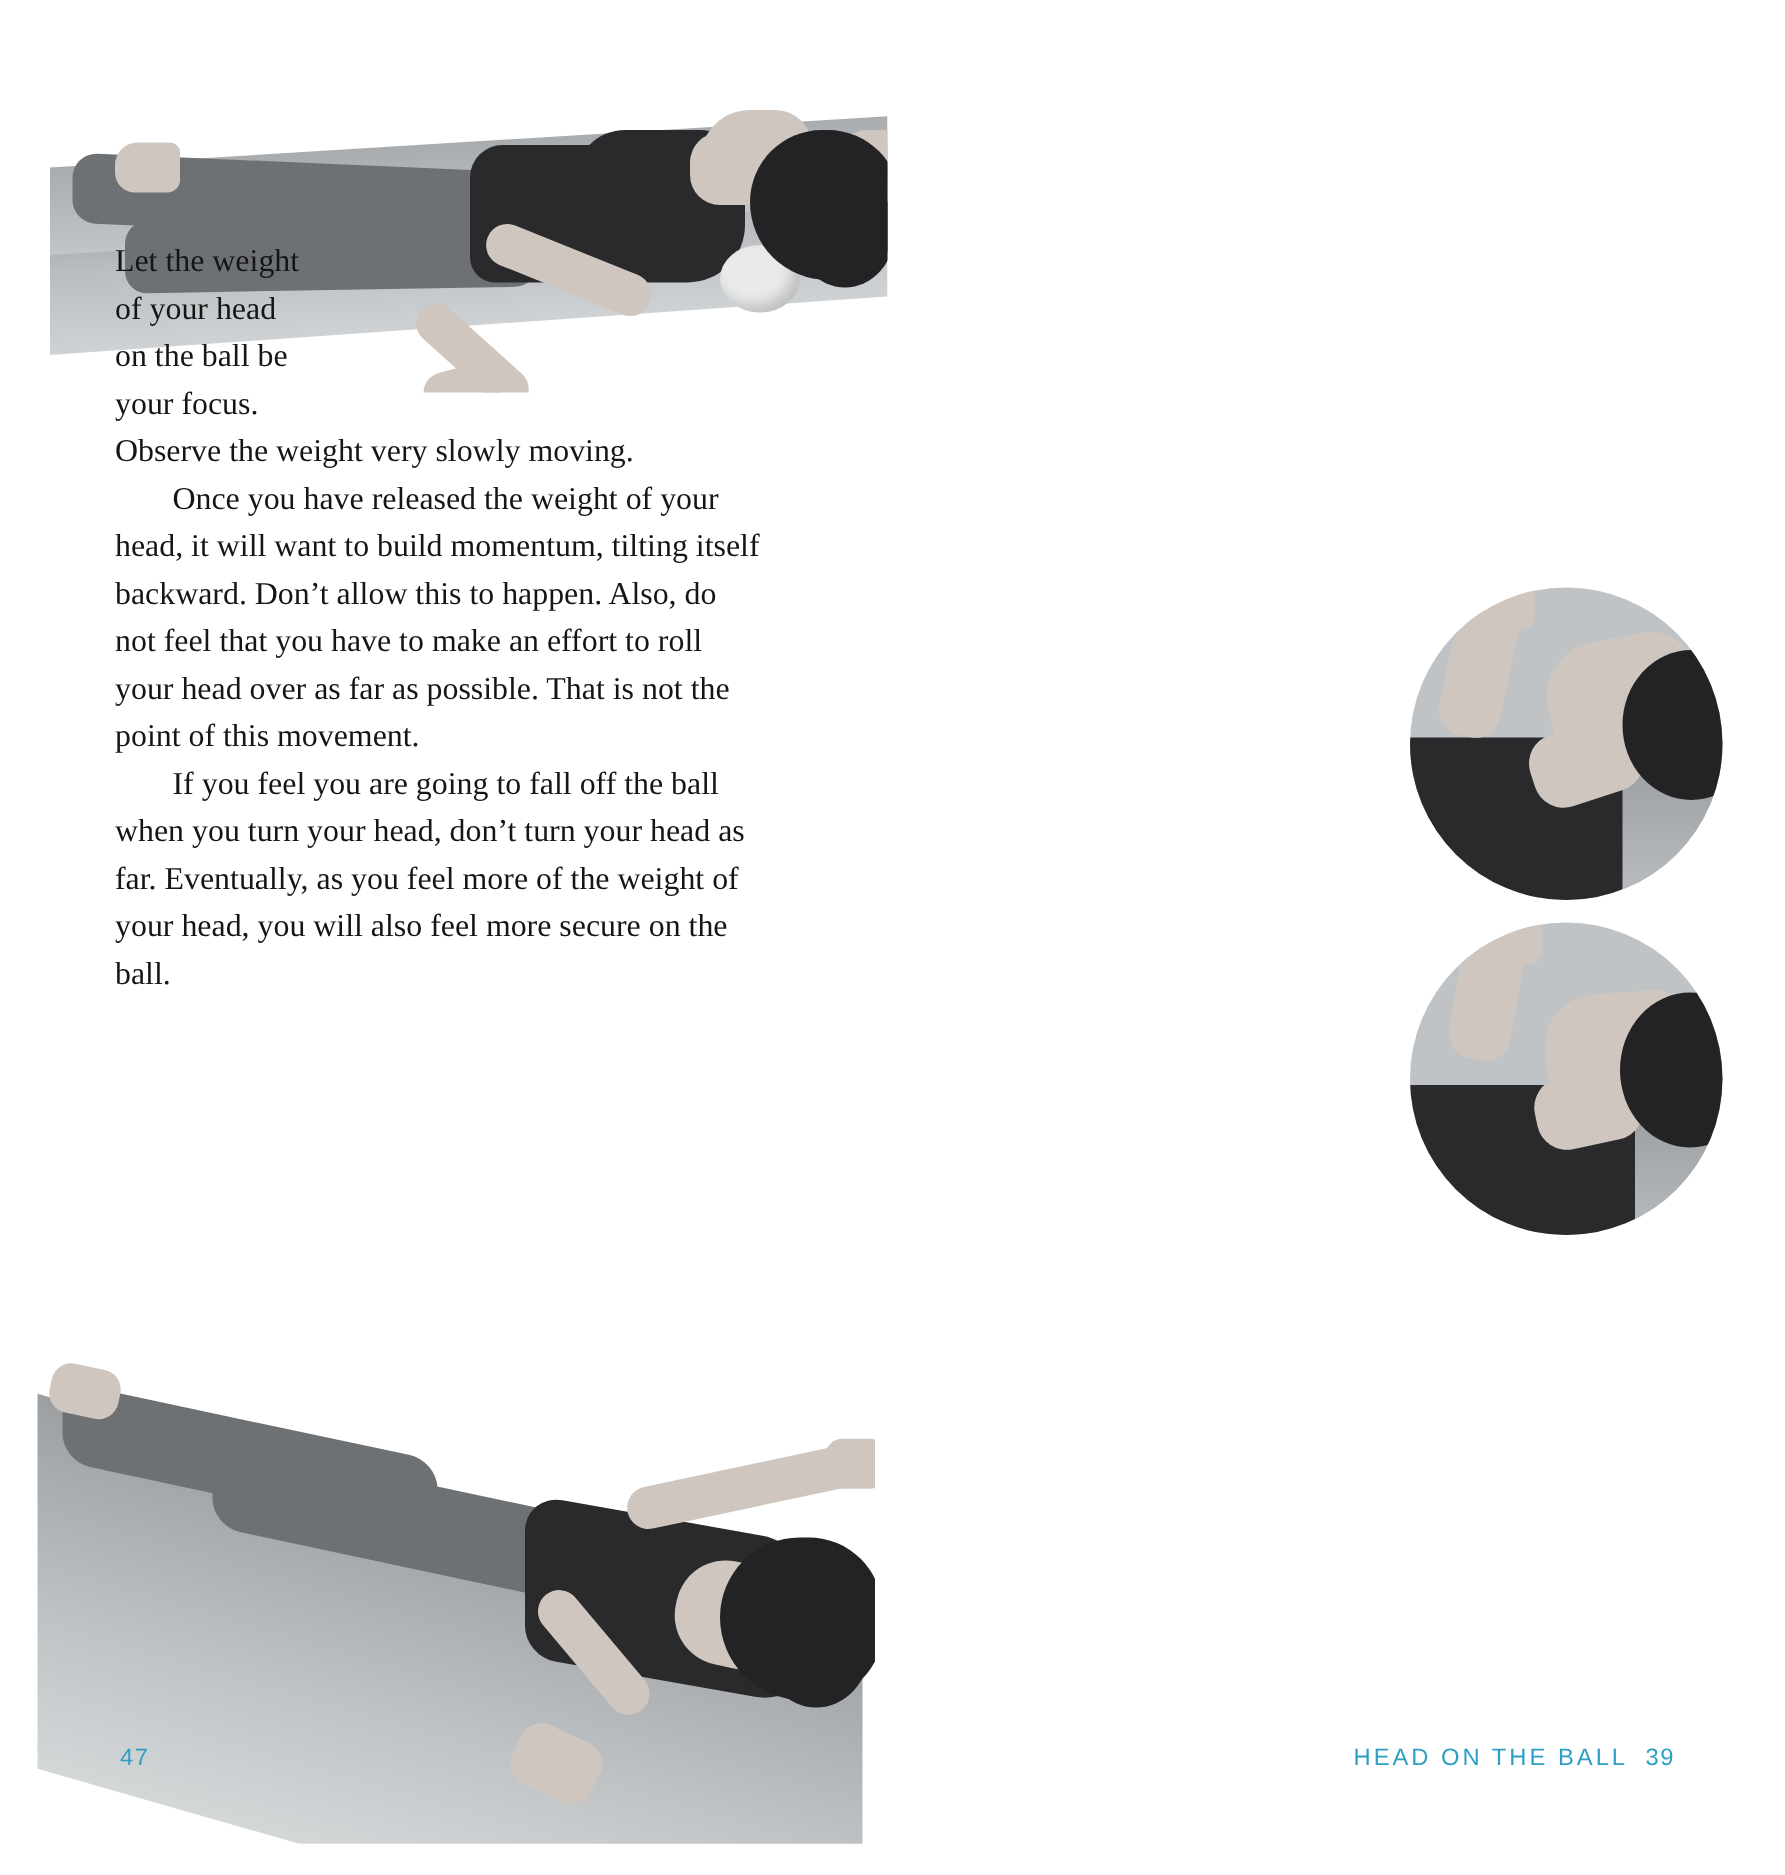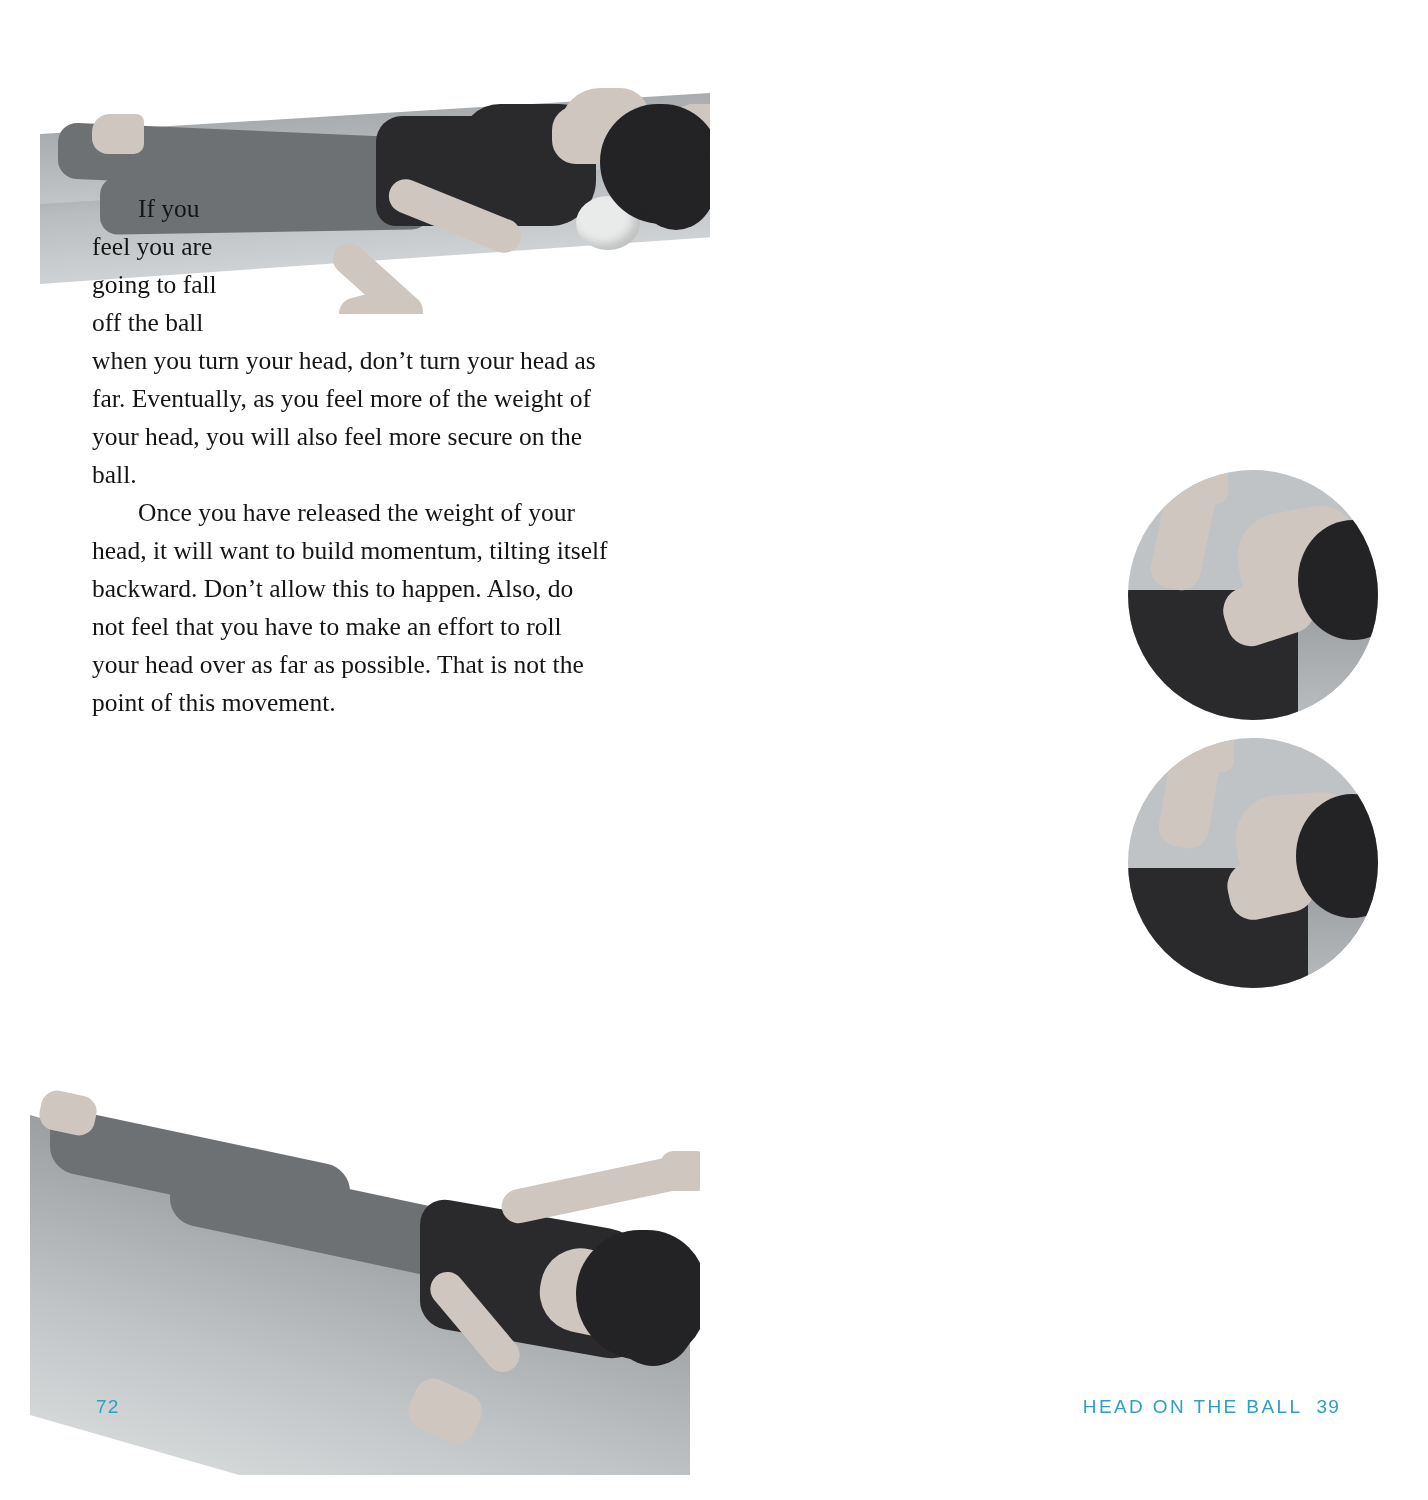--- a/index.html
+++ b/index.html
@@ -160,22 +160,23 @@
 
         <div class="ball" style="left:536px; top:152px; width:64px; height:54px;"></div>
 
         <div class="hair" style="left:560px; top:60px; width:120px; height:120px; border-radius:50% 50% 46% 54%;"></div>
         <div class="hair" style="left:596px; top:96px; width:80px; height:90px;"></div>
       </div>
     </div>
 
     <div class="left-col-text body-text">
       <div class="wrap-shape"></div>
+      <p class="noindent">Let the weight of your head on the ball be your focus. Observe the weight very slowly moving.</p>
+      <p>Once you have released the weight of your head, it will want to build momentum, tilting itself backward. Don’t allow this to happen. Also, do not feel that you have to make an effort to roll your head over as far as possible. That is not the point of this movement.</p>
       <p>If you feel you are going to fall off the ball when you turn your head, don’t turn your head as far. Eventually, as you feel more of the weight of your head, you will also feel more secure on the ball.</p>
-      <p>Once you have released the weight of your head, it will want to build momentum, tilting itself backward. Don’t allow this to happen. Also, do not feel that you have to make an effort to roll your head over as far as possible. That is not the point of this movement.</p>
     </div>
 
     <div class="left-photo-bottom">
       <div class="photo">
         <div class="mat" style="left:10px; top:60px; width:660px; height:300px; transform:skewY(16deg); transform-origin:left top; background:linear-gradient(180deg,#9b9fa1 0%, #bfc3c5 60%, #d4d7d8 100%);"></div>
 
         <div class="limb" style="left:30px; top:50px; width:300px; height:64px; border-radius:22px; transform:skewY(12deg); transform-origin:left top;"></div>
         <div class="limb" style="left:150px; top:96px; width:300px; height:70px; border-radius:22px; transform:skewY(12deg); transform-origin:left top;"></div>
         <div class="skin" style="left:20px; top:38px; width:56px; height:40px; border-radius:16px; position:absolute; transform:rotate(12deg);"></div>
 
@@ -185,21 +186,21 @@
         <div class="skin" style="left:640px; top:96px; width:50px; height:40px; border-radius:14px; position:absolute;"></div>
         <div class="skin" style="left:395px; top:250px; width:120px; height:34px; border-radius:18px; position:absolute; transform:rotate(50deg);"></div>
         <div class="skin" style="left:390px; top:330px; width:70px; height:52px; border-radius:18px; position:absolute; transform:rotate(25deg);"></div>
 
         <div class="skin" style="left:520px; top:195px; width:96px; height:84px; border-radius:40px; position:absolute; transform:rotate(12deg);"></div>
         <div class="hair" style="left:556px; top:175px; width:130px; height:130px; border-radius:52% 48% 46% 54%;"></div>
         <div class="hair" style="left:590px; top:215px; width:86px; height:96px;"></div>
       </div>
     </div>
 
-    <div class="folio folio-left">72</div>
+    <div class="folio folio-left">47</div>
   </div>
 
   <div class="page page-right">
 
     <div class="circle-photo" id="circle-photo-1" style="left:414px;">
       <div class="photo">
         <div class="mat" style="left:-20px; top:150px; width:320px; height:140px; background:linear-gradient(180deg,#9ea2a4,#c6c9cb);"></div>
         <div class="torso" style="left:-30px; top:120px; width:200px; height:150px; border-radius:30px;"></div>
         <div class="skin" style="left:30px; top:10px; width:50px; height:110px; border-radius:20px; position:absolute; transform:rotate(12deg);"></div>
         <div class="skin" style="left:48px; top:-10px; width:52px; height:44px; border-radius:12px; position:absolute;"></div>

